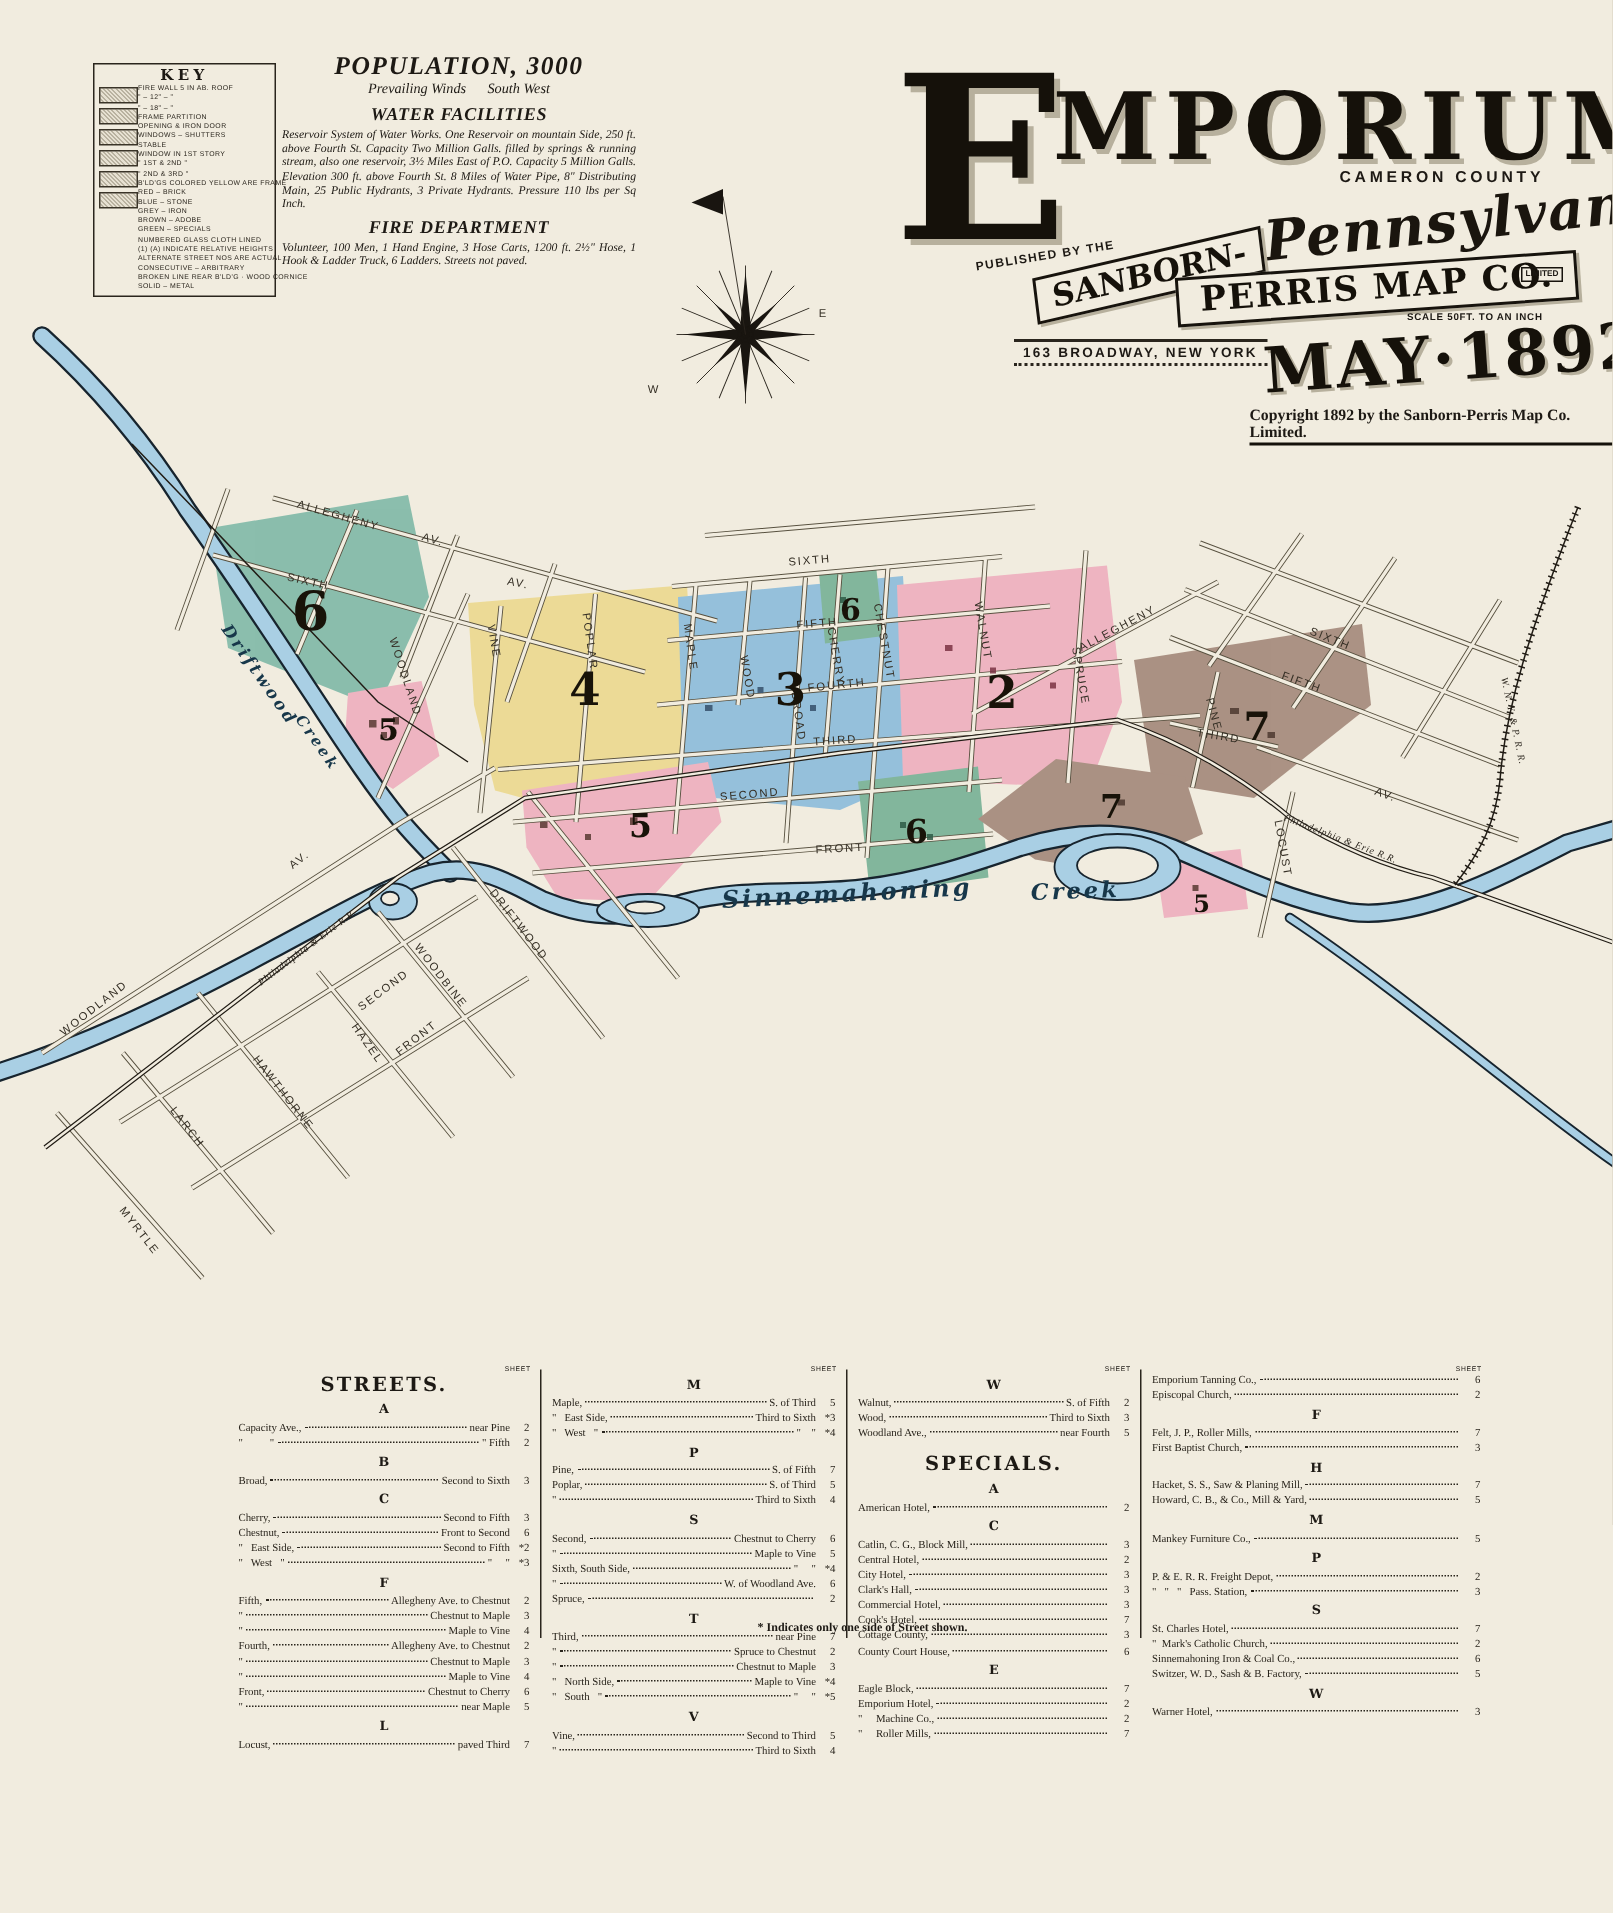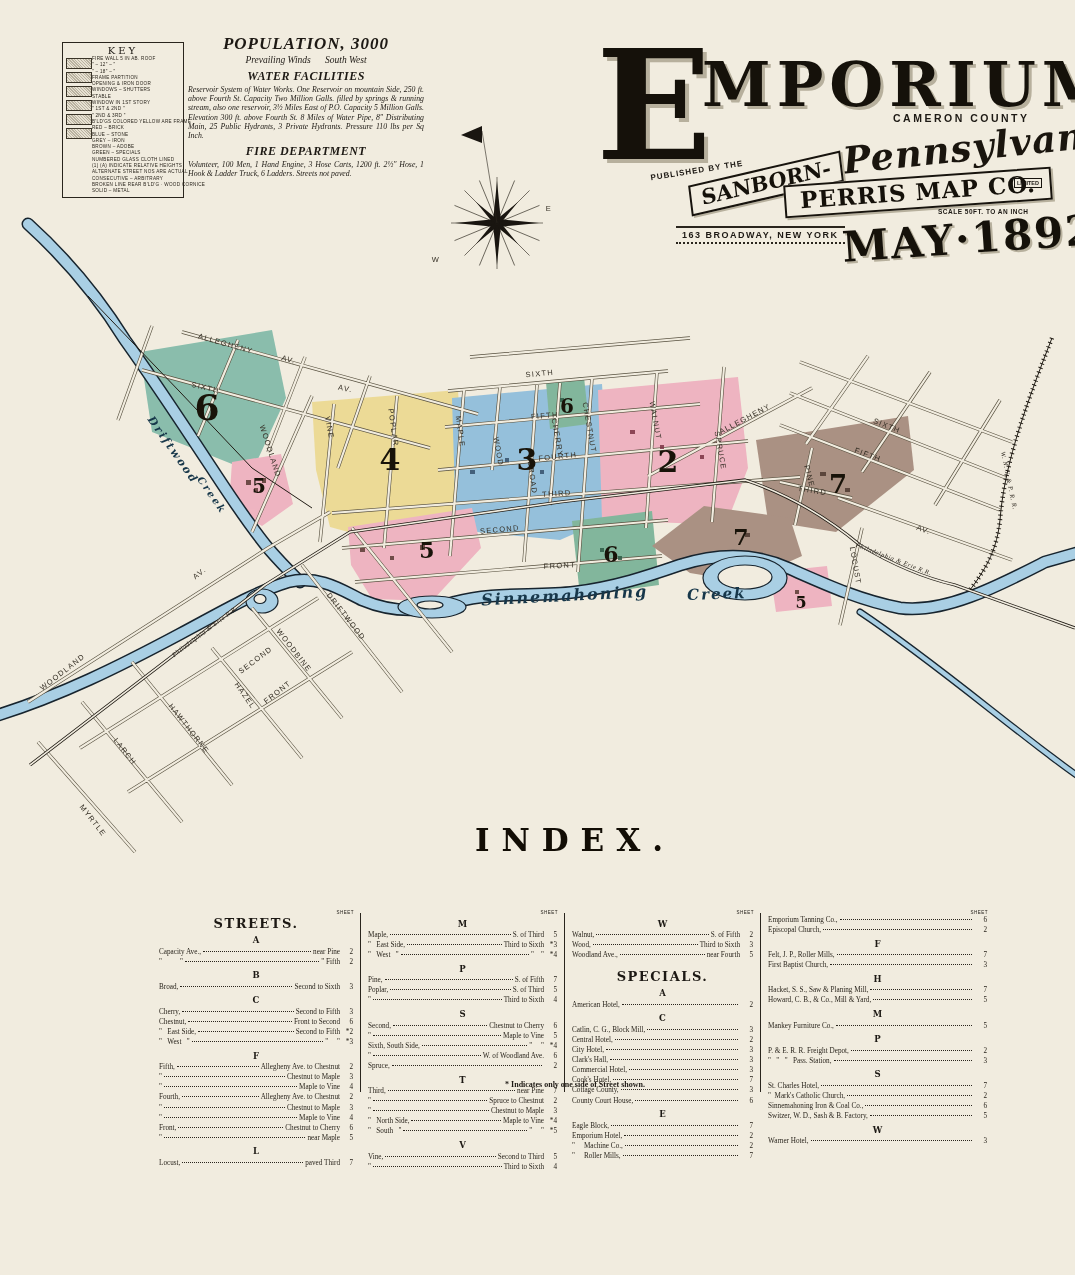--- a/index.html
+++ b/index.html
@@ -26,21 +26,21 @@
   .lbl-water{font-family:"DejaVu Serif",serif;font-style:italic;font-weight:bold;
              fill:#17374a;text-anchor:middle;letter-spacing:2px;}
   .lbl-district{font-family:"DejaVu Serif",serif;font-weight:bold;fill:#181309;text-anchor:middle;}
   .compass line{stroke:#2a251d;stroke-width:.6;}
   .compass .kite{fill:#191510;}
   .compass circle{fill:none;stroke:#191510;stroke-width:.8;}
 
   
   .key-box{left:62px;top:42px;width:122px;height:156px;border:1px solid #2a251d;
            background:rgba(241,236,223,.6);padding:2px 3px;box-sizing:border-box;}
-  .key-title{text-align:center;font-weight:normal;font-size:10px;letter-spacing:3px;
+  .key-title{text-align:center;font-weight:bold;font-size:10px;letter-spacing:3px;
              font-family:"DejaVu Serif",serif;}
   .key-flex{display:flex;}
   .key-samples{width:30px;padding-top:2px;}
   .key-sample{width:24px;height:9px;border:1px solid #3a3428;margin-bottom:3px;
               background:repeating-linear-gradient(45deg,#e7e1d2 0 1px,#b9b2a0 1px 2px);}
   .key-lines{flex:1;}
   .key-line{font-size:4.6px;line-height:6.3px;letter-spacing:.3px;white-space:nowrap;
             font-family:"Liberation Sans",sans-serif;color:#2a251d;}
 
   
@@ -329,22 +329,22 @@
   <div class="abs t-rest">MPORIUM</div>
   <div class="abs t-county">CAMERON COUNTY</div>
   <div class="abs t-state">Pennsylvania</div>
   <div class="abs t-pub">PUBLISHED BY THE</div>
   <div class="abs banner banner1">SANBORN-</div>
   <div class="abs banner banner2">PERRIS MAP CO.</div>
   <div class="abs t-ltd">LIMITED</div>
   <div class="abs t-addr">163 BROADWAY, NEW YORK</div>
   <div class="abs t-scale">SCALE 50FT. TO AN INCH</div>
   <div class="abs t-date">MAY·1892</div>
-
-  <div class="abs idx-title">INDEX.</div>
+  <div class="abs t-copy">Copyright 1892 by the Sanborn-Perris Map Co. Limited.</div>
+
   <div class="abs idx-wrap">
     <div class="idx-col c0">
         <div class="sheet-mini">SHEET</div>
         <div class="col-head">STREETS.</div>
         <div class="sec-letter">A</div>
         <div class="idx-row">
           <span class="n">Capacity Ave.,</span>
           <span class="dots"></span>
           <span class="d">near Pine</span>
           <span class="s">2</span>

